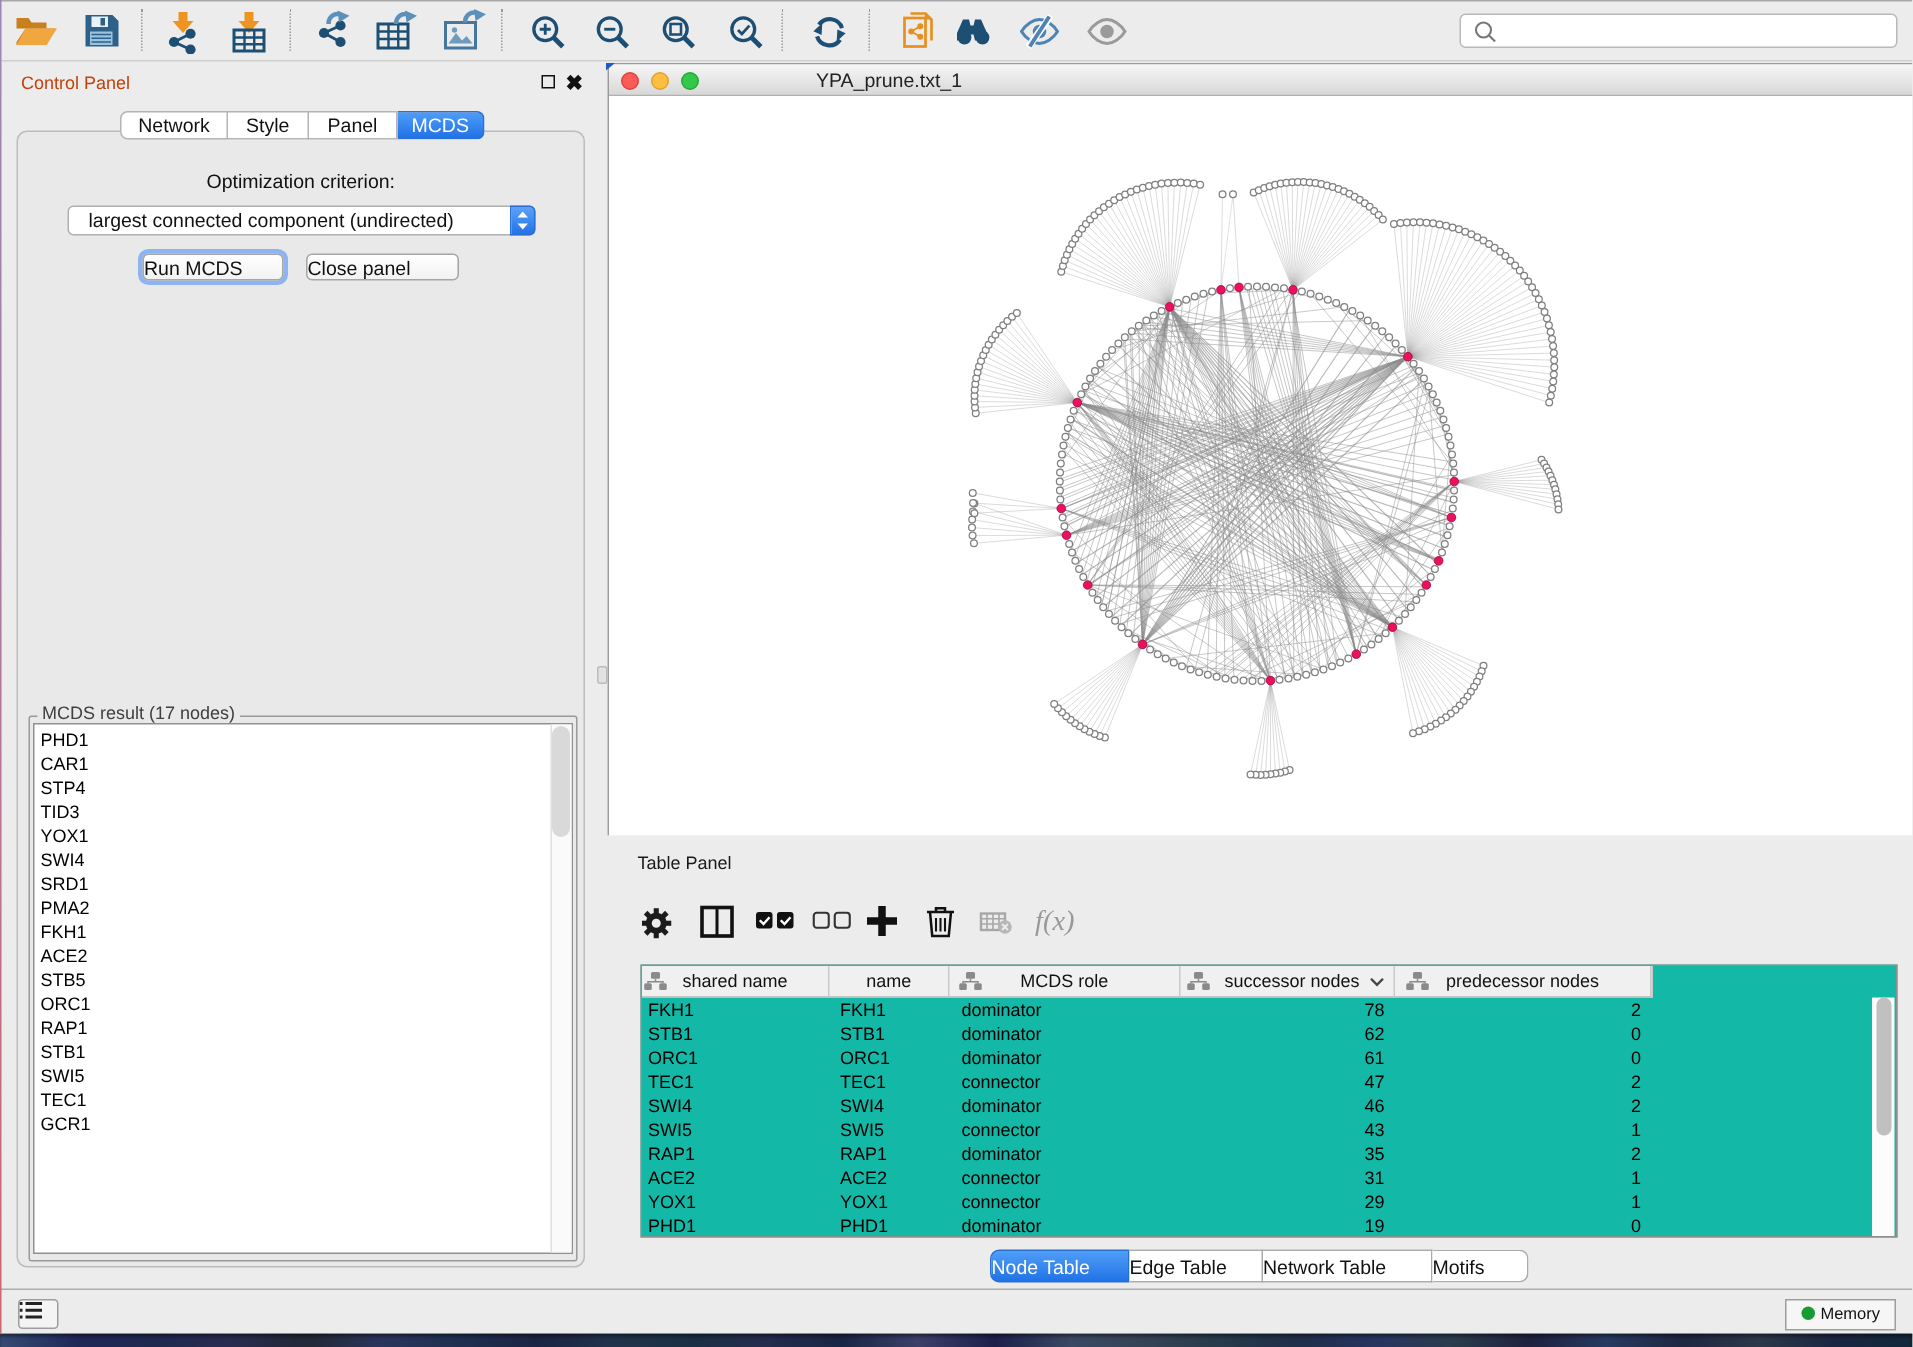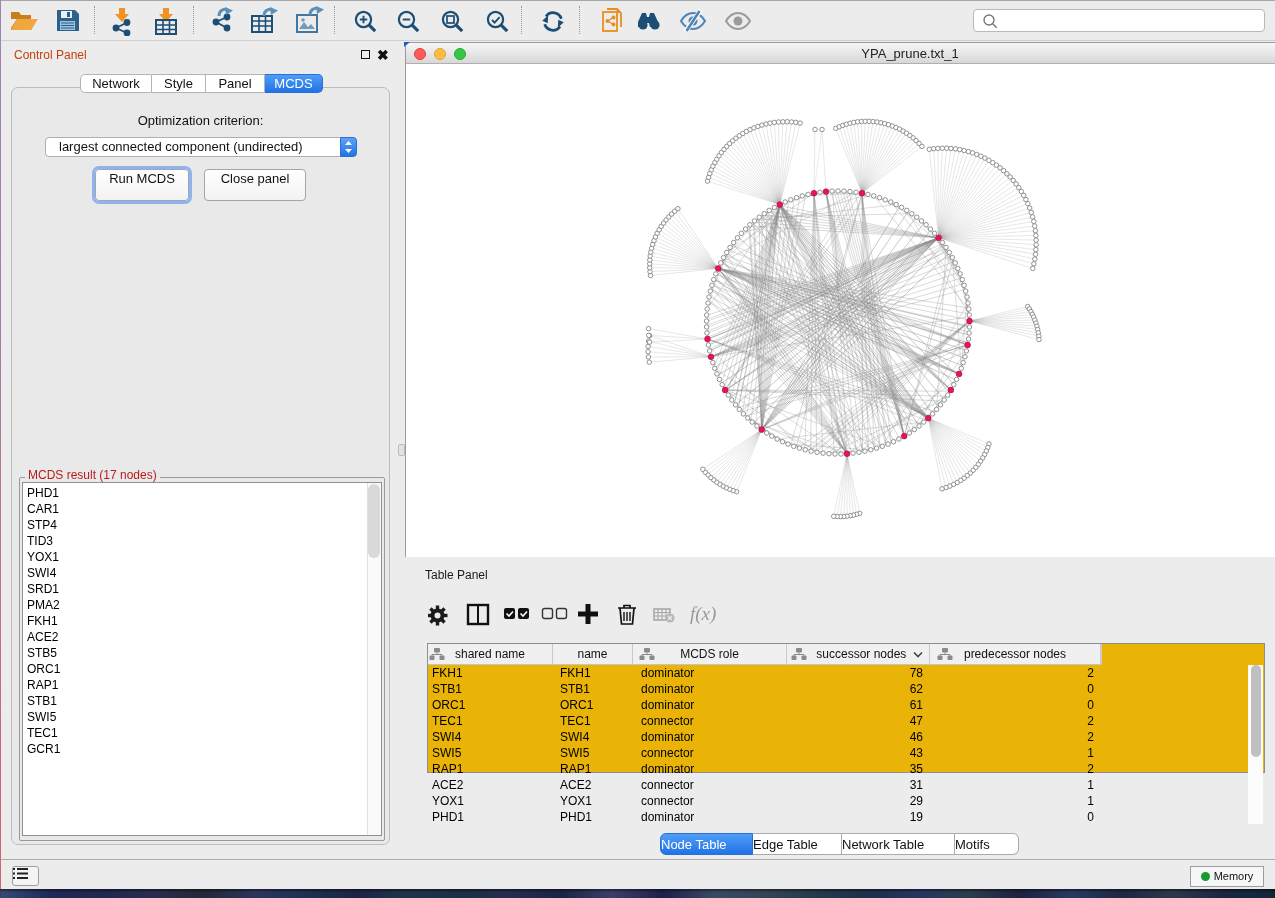--- a/index.html
+++ b/index.html
@@ -19,39 +19,39 @@
 .winbtn{position:absolute;font-size:11px;color:#111}
 #cpBox{left:11px;top:87px;width:379px;height:758px;background:#e9e9e9;border:1px solid #bcbcbc;border-radius:7px}
 .tabrow{position:absolute;top:74px;left:80px;height:33px;display:flex;font-size:13px}
 .tab{height:19px;line-height:18px;text-align:center;background:#fff;border:1px solid #b4b4b4;border-left:none;color:#111}
 .tab.first{border-left:1px solid #b4b4b4;border-radius:5px 0 0 5px}
 .tab.last{border-radius:0 5px 5px 0}
 .tab.sel{background:linear-gradient(#4f9df8,#2072e6);color:#fff;border-color:#2a6fd4}
 #optlab{left:11px;top:113px;width:379px;text-align:center;font-size:13px;color:#111}
 #dd{left:45px;top:137px;width:312px;height:20px;background:#fff;border:1px solid #b0b0b0;border-radius:4px;font-size:13px;line-height:18px;color:#111;padding-left:13px}
 #ddbtn{left:340px;top:137px;width:17px;height:20px;background:linear-gradient(#5da2f9,#2273e8);border-radius:0 4px 4px 0;border:1px solid #2a6fd4}
-.btn{position:absolute;top:169px;height:32px;background:linear-gradient(#fff,#f2f2f2);border:1px solid #a6a6a6;border-radius:4px;font-size:13px;text-align:center;line-height:17px;color:#111}
+.btn{position:absolute;top:169px;height:18px;background:linear-gradient(#fff,#f2f2f2);border:1px solid #a6a6a6;border-radius:4px;font-size:13px;text-align:left;line-height:17px;color:#111}
 #runbtn{left:95px;width:94px;box-shadow:0 0 0 3px rgba(125,170,243,.85)}
 #closebtn{left:204px;width:102px}
 
 #fs{left:19px;top:477px;width:366px;height:364px;border:1px solid #9a9a9a;border-radius:2px}
-#fslab{left:25px;top:468px;background:#e9e9e9;padding:0 3px;font-size:12px;color:#b91c1c}
+#fslab{left:25px;top:468px;background:#e9e9e9;padding:0 3px;font-size:12px;color:#404040}
 #mlist{left:22px;top:482px;width:360px;height:354px;background:#fff;border:1px solid #919191;font-size:12px;color:#000;line-height:16px;padding:2px 0 0 4px}
 #mscroll{left:367px;top:483px;width:14px;height:352px;background:#fafafa;border-left:1px solid #e0e0e0}
 #mthumb{left:368px;top:484px;width:12px;height:74px;background:#d9d9d9;border-radius:6px}
 #divhandle{left:398px;top:444px;width:7px;height:12px;background:#e2e2e2;border:1px solid #bbb;border-radius:2px}
 
 #net{left:405px;top:42px;width:870px;height:515px;border-left:1px solid #9a9a9a;border-top:1px solid #9a9a9a;background:#fff}
-#nettitle{left:0;top:0;width:870px;padding-left:138px;box-sizing:border-box;height:21px;background:linear-gradient(#f6f6f6,#d8d8d8);border-bottom:1px solid #b0b0b0;font-size:13px;color:#222;text-align:center;line-height:21px}
+#nettitle{left:0;top:0;width:870px;padding-left:138px;box-sizing:border-box;height:21px;background:linear-gradient(#f6f6f6,#d8d8d8);border-bottom:1px solid #b0b0b0;font-size:13px;color:#222;line-height:21px}
 .light{position:absolute;top:47.5px;width:12px;height:12px;border-radius:50%}
 #netcanvas{left:406px;top:64px;width:869px;height:493px;background:#fff}
 
 #tp{left:405px;top:557px;width:870px;height:302px;background:#ececec}
 #tpTitle{left:20px;top:11px;font-size:12px;color:#1a1a1a}
-#tbl{left:22px;top:86px;width:838px;height:130px;background:#eab308;border:1px solid #8f8f8f}
+#tbl{left:22px;top:86px;width:838px;height:182px;background:#14b8a6;border:1px solid #8f8f8f}
 #thead{position:absolute;left:0;top:0;width:674px;height:21px;background:#f0f0f0;border-bottom:1px solid #c4c4c4;border-right:1px solid #c9c9c9;font-size:12px;color:#111}
 .hcell{position:absolute;top:0;height:21px;line-height:21px;border-right:1px solid #c9c9c9;text-align:center}
 .trow{position:absolute;left:0;width:673px;height:16px;font-size:12px;color:#000}
 .c1{position:absolute;left:4px;top:0;line-height:16px}
 .c2{position:absolute;left:132px;top:0;line-height:16px}
 .c3{position:absolute;left:213px;top:0;line-height:16px}
 .c4{position:absolute;left:360px;width:135px;top:0;line-height:16px;text-align:right}
 .c5{position:absolute;left:508px;width:158px;top:0;line-height:16px;text-align:right}
 #tscroll{left:1248px;top:665px;width:15px;height:159px;background:#fcfcfc}
 #tthumb{left:1250.5px;top:665px;width:10px;height:92px;background:#c0c0c0;border-radius:5px}

